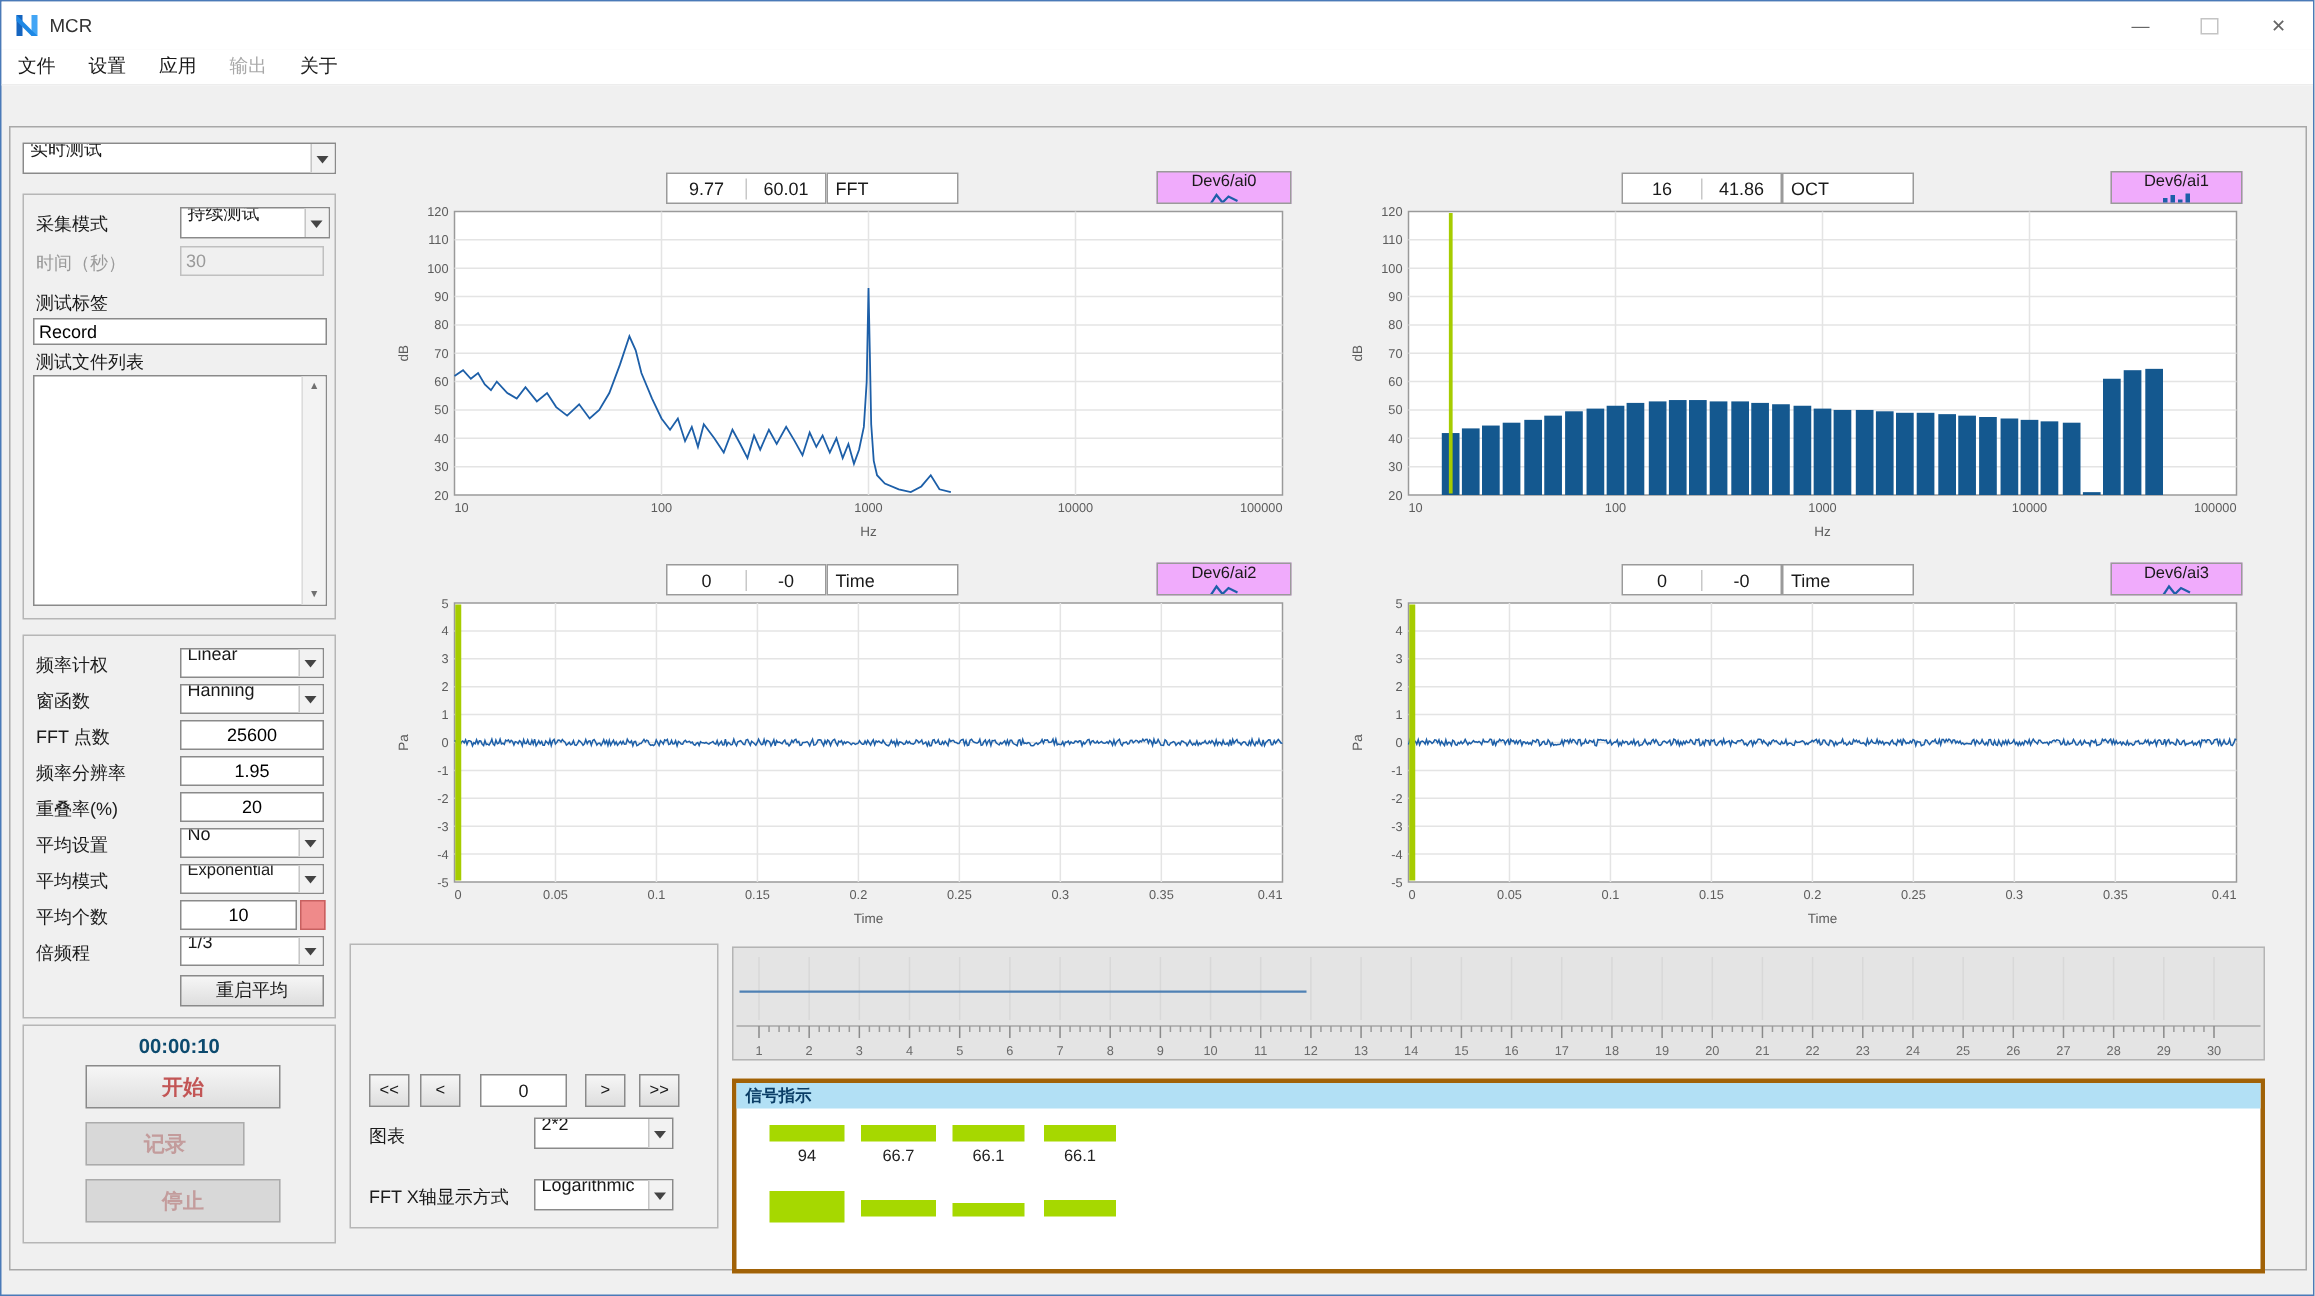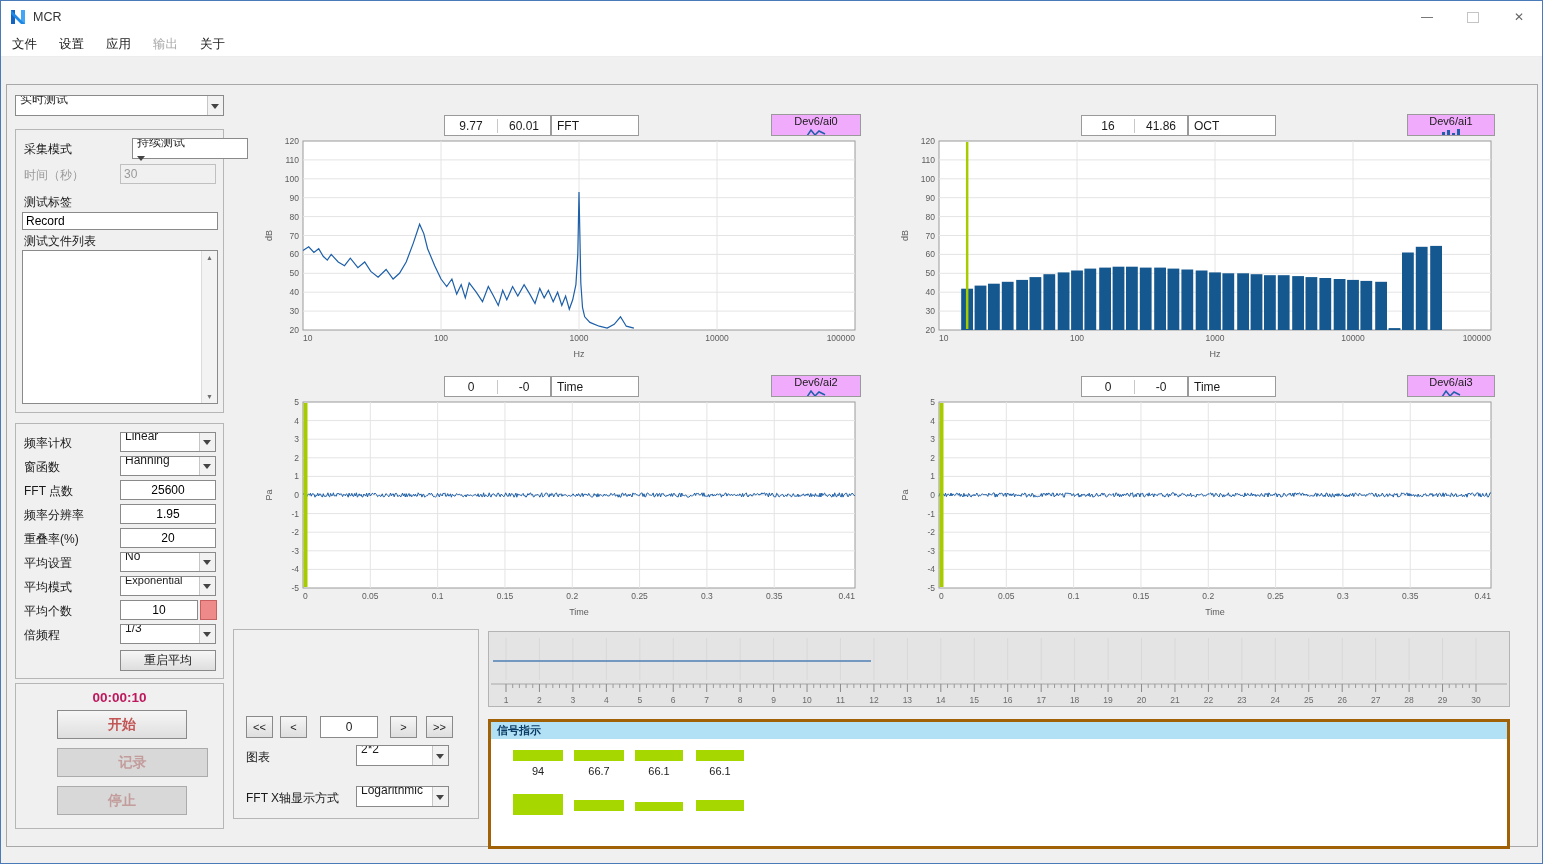--- a/index.html
+++ b/index.html
@@ -31,21 +31,21 @@
   .combo{position:absolute;background:#fff;border:1px solid #8a8a8a;display:flex;align-items:stretch;font-size:12px;box-sizing:border-box;}
   .combo .cval{flex:1;padding:1px 4px 14px 4px;overflow:hidden;white-space:nowrap;display:flex;align-items:center;}
   .combo .chev{width:15px;background:#f2f2f2;border-left:1px solid #c6c6c6;position:relative;}
   .combo .chev::after{content:"";position:absolute;left:3px;top:50%;margin-top:-2px;border:4px solid transparent;border-top:5px solid #444;}
   input.field{position:absolute;border:1px solid #8a8a8a;font-size:12px;padding:0 3px;font-family:inherit;background:#fff;box-sizing:border-box;outline:none;}
   input.field.dis{background:#f0f0f0;color:#9a9a9a;border-color:#c0c0c0;}
   .btn{position:absolute;border:1px solid #8a8a8a;background:linear-gradient(#f6f6f6,#dedede);font-size:12px;display:flex;align-items:center;justify-content:center;box-sizing:border-box;}
   .btn.big{font-size:14px;font-weight:bold;}
   .btn.start{color:#c25555;}
   .btn.disb{background:#d8d8d8;color:#c39c9c;border-color:#ababab;}
-  .timer{position:absolute;left:0;top:6px;width:100%;text-align:center;color:#be185d;font-weight:bold;font-size:13.5px;}
+  .timer{position:absolute;left:0;top:6px;width:100%;text-align:center;color:#0c4a6e;font-weight:bold;font-size:13.5px;}
   
   .listbox{position:absolute;background:#fff;border:1px solid #8a8a8a;box-sizing:border-box;display:flex;}
   .listbody{flex:1;}
   .scroll{width:15px;border-left:1px solid #dcdcdc;background:#f3f3f3;display:flex;flex-direction:column;justify-content:space-between;align-items:center;}
   .scroll .arr{font-size:7px;color:#707070;padding:3px 0;}
   
   .chart-cell{position:absolute;}
   .vbox{position:absolute;background:#fff;border:1px solid #9a9a9a;display:flex;align-items:center;font-size:12px;box-sizing:border-box;}
   .vbox span{flex:1;text-align:center;}
   .vbox span + span{border-left:1px solid #c8c8c8;}
@@ -95,21 +95,21 @@
 
   <div class="mainframe"></div>
 
   <div class="combo" style="left:14px;top:94px;width:209px;height:21px;">
     <span class="cval">实时测试</span>
     <span class="chev"></span>
   </div>
 
   <div class="panelbox" style="left:14px;top:128px;width:209px;height:284px;">
     <span class="lbl" style="left:8px;top:11px;">采集模式</span>
-    <div class="combo" style="left:116px;top:8px;width:116px;height:21px;flex-direction:column;">
+    <div class="combo" style="left:104px;top:8px;width:100px;height:21px;">
       <span class="cval">持续测试</span>
       <span class="chev"></span>
     </div>
     <span class="lbl gray" style="left:8px;top:37px;">时间（秒）</span>
     <input class="field dis" style="left: 104px; top: 34px; width: 96px; height: 20px;" readonly="" value="30">
     <span class="lbl" style="left:8px;top:64px;">测试标签</span>
     <input class="field" style="left: 6px; top: 82px; width: 196px; height: 18px;" value="Record">
     <span class="lbl" style="left:8px;top:103px;">测试文件列表</span>
     <div class="listbox" style="left:6px;top:120px;width:196px;height:154px;">
       <div class="listbody"></div>
@@ -154,21 +154,21 @@
     <div class="combo" style="left:104px;top:200px;width:96px;height:20px;">
       <span class="cval">1/3</span>
         <span class="chev"></span>
     </div>
     <div class="btn" style="left:104px;top:226px;width:96px;height:21px;">重启平均</div>
   </div>
 
   <div class="panelbox" style="left:14px;top:682px;width:209px;height:146px;">
     <div class="timer">00:00:10</div>
     <div class="btn big start" style="left:41px;top:26px;width:130px;height:29px;">开始</div>
-    <div class="btn big disb" style="left:41px;top:64px;width:151px;height:29px;">记录</div>
+    <div class="btn big disb" style="left:41px;top:64px;width:106px;height:29px;">记录</div>
     <div class="btn big disb" style="left:41px;top:102px;width:130px;height:29px;">停止</div>
   </div>
 
   <div class="chart-cell" style="left:232px;top:108px;width:632px;height:258px;">
     <div class="vbox" style="left:211px;top:6px;width:107px;height:21px;">
       <span>9.77</span>
       <span>60.01</span>
     </div>
     <div class="tlabel" style="left:318px;top:6px;width:88px;height:21px;">FFT</div>
     <div class="devbox" style="left:538px;top:5px;width:90px;height:22px;">

